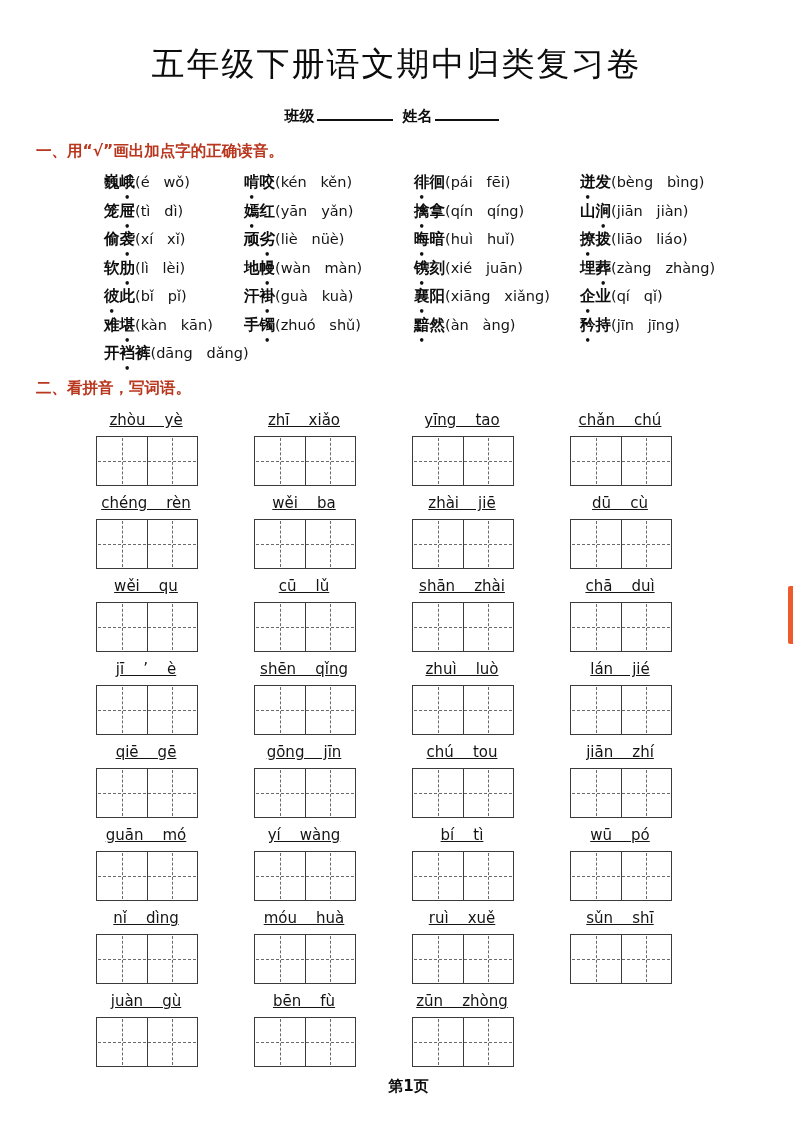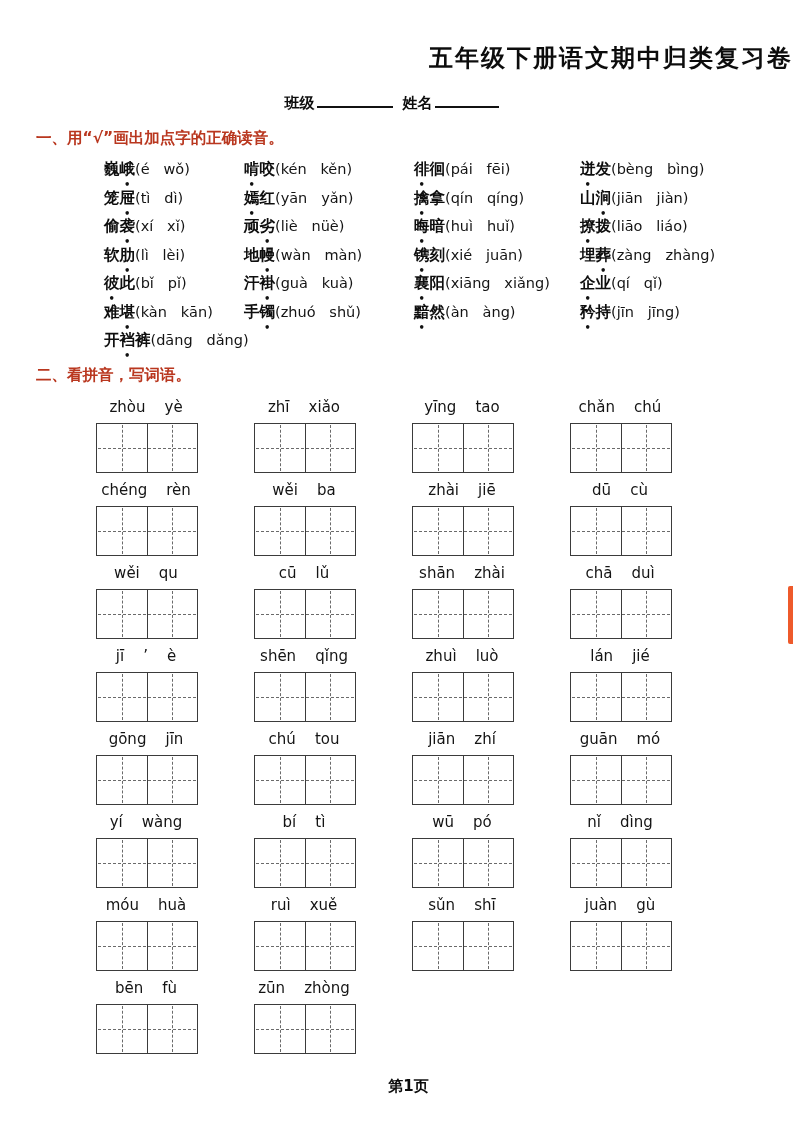--- a/index.html
+++ b/index.html
@@ -6,23 +6,23 @@
   .page {
     position:relative;
     width:793px; height:1122px;
     background:#ffffff;
     font-family:"DejaVu Sans","Liberation Sans",sans-serif;
     color:#141414;
     overflow:hidden;
   }
   .title {
     margin:42px 0 0 0;
-    text-align:right;
-    font-size:24px;
-    font-weight:bold;
+    text-align:center;
+    font-size:33px;
+    font-weight:normal;
     letter-spacing:2px;
     color:#0c0c0c;
   }
   .name-line {
     margin-top:17px;
     text-align:center;
     font-size:15px;
     font-weight:bold;
     color:#0c0c0c;
   }
@@ -60,20 +60,21 @@
     color:#111;
     line-height:10px;
   }
   .opts { white-space:pre; font-size:14.5px; color:#141414; }
   .pinyin-grid {
     display:grid;
     grid-template-columns:repeat(4,100px);
     column-gap:58px;
     row-gap:8px;
     margin:12px 8px 0 96px;
+    text-decoration:underline;
   }
   .py-cell { width:100px; }
   .py-text {
     width:100px;
     height:20px;
     margin-bottom:5px;
     text-align:center;
     font-size:15px;
     white-space:pre;
     color:#141414;
@@ -278,20 +279,27 @@
         </div>
       </div>
       <div class="py-cell">
         <div class="py-text">lán    jié</div>
         <div class="writebox">
           <div class="wcell"></div>
           <div class="wcell"></div>
         </div>
       </div>
       <div class="py-cell">
+        <div class="py-text">qiē    gē</div>
+        <div class="writebox">
+          <div class="wcell"></div>
+          <div class="wcell"></div>
+        </div>
+      </div>
+      <div class="py-cell">
         <div class="py-text">gōng    jīn</div>
         <div class="writebox">
           <div class="wcell"></div>
           <div class="wcell"></div>
         </div>
       </div>
       <div class="py-cell">
         <div class="py-text">chú    tou</div>
         <div class="writebox">
           <div class="wcell"></div>

